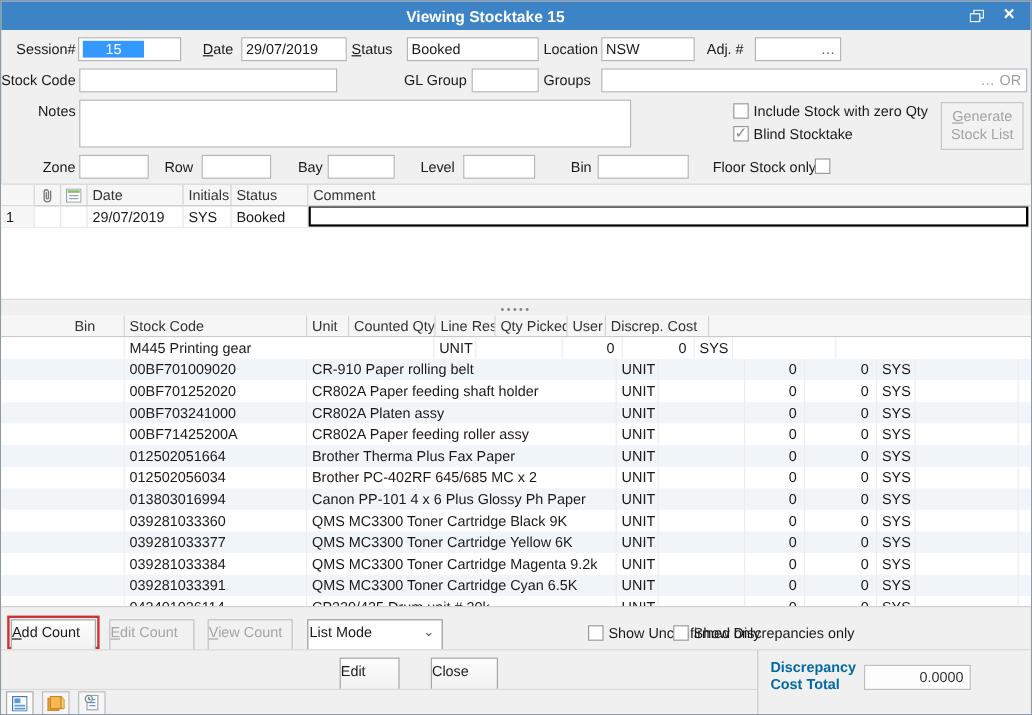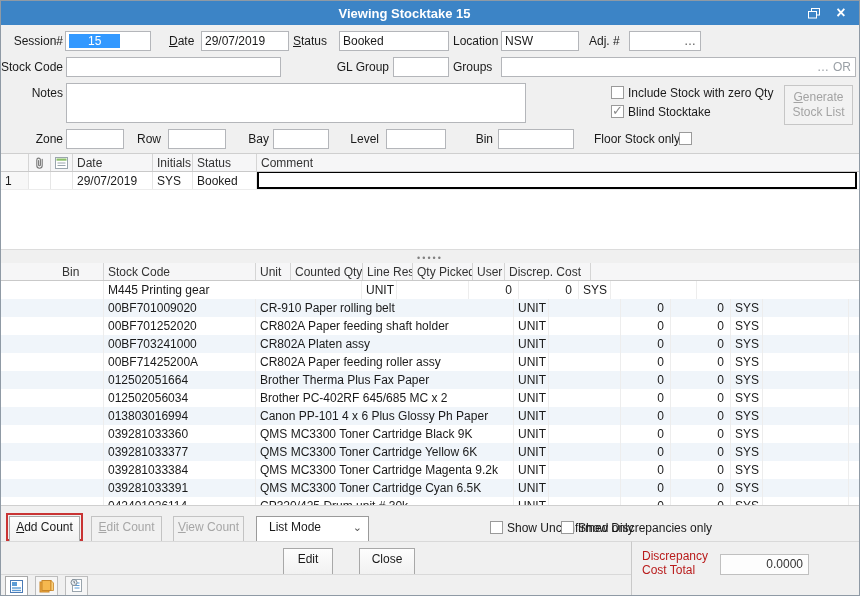--- a/index.html
+++ b/index.html
@@ -55,39 +55,39 @@
   .c-confirm{width:57px;flex:none;display:flex;align-items:center;gap:5px;padding:0 0 0 3px!important;margin-top:44px;}
   .c-bin{width:46px;flex:none;} .c-stock{width:152px;flex:none;} .c-desc{width:258px;flex:none;}
   .c-unit{width:35px;flex:none;} .c-counted{width:72px;flex:none;} .c-lineres{width:50px;flex:none;}
   .c-qty{width:60px;flex:none;} .c-user{width:32px;flex:none;} .c-discrep{width:86px;flex:none;}
   .gutter{flex:1;border-right:none!important;}
   .num { text-align:right; padding-right:6px !important; padding-left:0 !important; }
   .rowdrag { width:15px; height:12px; border:1px dotted #b9c6d9; flex:none; }
 
   
   #toolbar { position:absolute; top:504px; left:0; right:0; height:36px; background:#f0f0f0; border-top:1px solid #cfcfcf; }
-  .btn { position:absolute; height:34px; background:linear-gradient(#fdfdfd,#eeeeee); border:1px solid #a8a8a8; text-align:center; line-height:20px; color:#1a1a1a; }
+  .btn { position:absolute; height:34px; background:linear-gradient(#fdfdfd,#eeeeee); border:1px solid #a8a8a8; line-height:20px; color:#1a1a1a; }
   .btn.disabled { color:#a6a6a6; background:#f1f1f1; border-color:#c3c3c3; }
   #add-count-hl { position:absolute; left:5px; top:7px; width:77px; height:28px; border:2px solid #c93434; }
   #add-count { left:8px; top:10px; width:71px; }
   #edit-count { left:90px; top:10px; width:71px; }
   #view-count { left:172px; top:10px; width:71px; }
-  #mode-select { position:absolute; left:255px; top:10px; width:113px; height:34px; background:#fff; border:1px solid #9a9a9a; line-height:20px; padding-left:12px; }
+  #mode-select { position:absolute; left:255px; top:10px; width:113px; height:34px; background:#fff; border:1px solid #9a9a9a; line-height:20px; padding-left:1px; }
   #mode-select .chev { position:absolute; right:6px; top:0; color:#555; font-size:11px; }
   #toolbar .cb-row { top:14px; }
 
   
   #footer-left { position:absolute; top:540px; left:0; width:630px; height:56px; background:#f0f0f0; border-top:1px solid #d9d9d9; }
   #edit-btn { left:282px; top:6px; width:50px; }
   #close-btn2 { left:358px; top:6px; width:56px; }
   #statusbar { position:absolute; bottom:0; left:0; width:630px; height:23px; border-top:1px solid #d9d9d9; background:#f0f0f0; display:flex; align-items:center; padding-left:4px; gap:7px; }
   .sb-icon { width:23px; height:20px; border:1px solid #bdbdbd; background:#f6f6f6; display:flex; align-items:center; justify-content:center; }
   .sb-icon.active { background:#fff; border-color:#a9a9a9; }
   #footer-right { position:absolute; top:540px; left:630px; right:0; height:56px; background:#f0f0f0; border-top:1px solid #d9d9d9; border-left:1px solid #c9c9c9; }
-  #discrep-label { position:absolute; left:10px; top:7px; font-weight:normal; line-height:14px; color:#b91c1c; white-space:pre-line; }
+  #discrep-label { position:absolute; left:10px; top:7px; font-weight:bold; line-height:14px; color:#0369a1; white-space:pre-line; }
   #discrep-field { position:absolute; left:88px; top:12px; width:89px; height:21px; background:#fdfdfd; border:1px solid #c0c0c0; text-align:right; line-height:19px; padding-right:5px; color:#333; }
 </style>
 </head>
 <body>
 
 <div id="window">
 
   <div id="titlebar">
     <div class="title">Viewing Stocktake 15</div>
     <div class="tb-btn">

